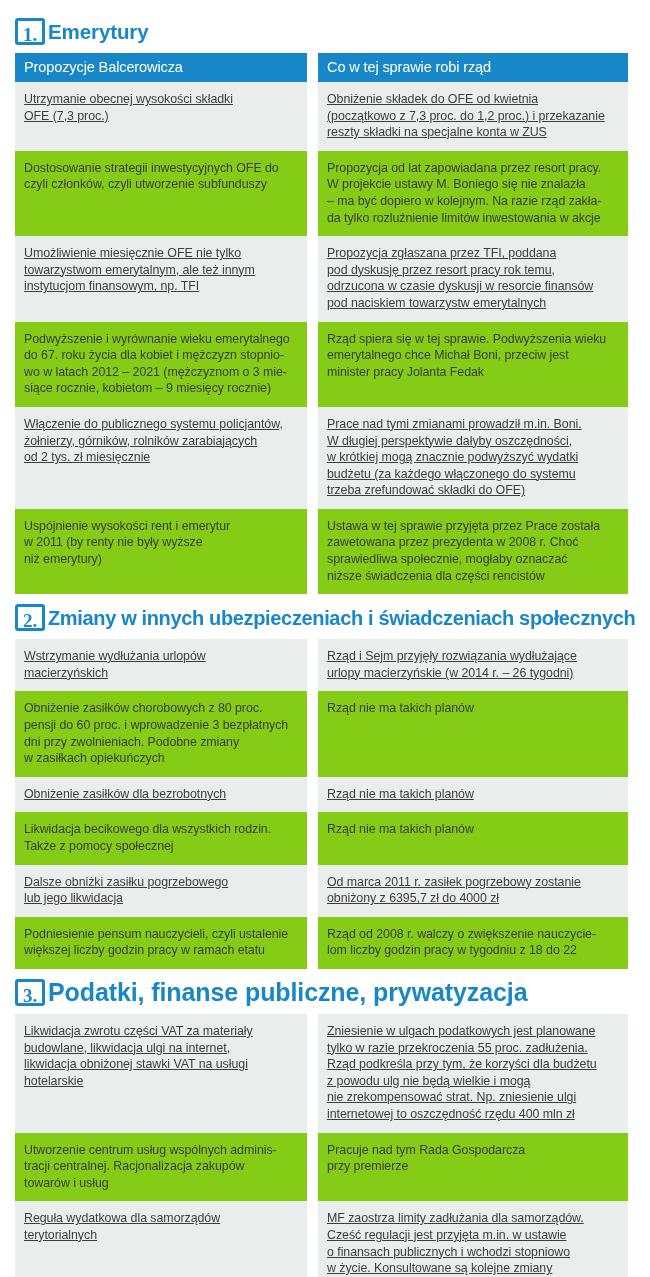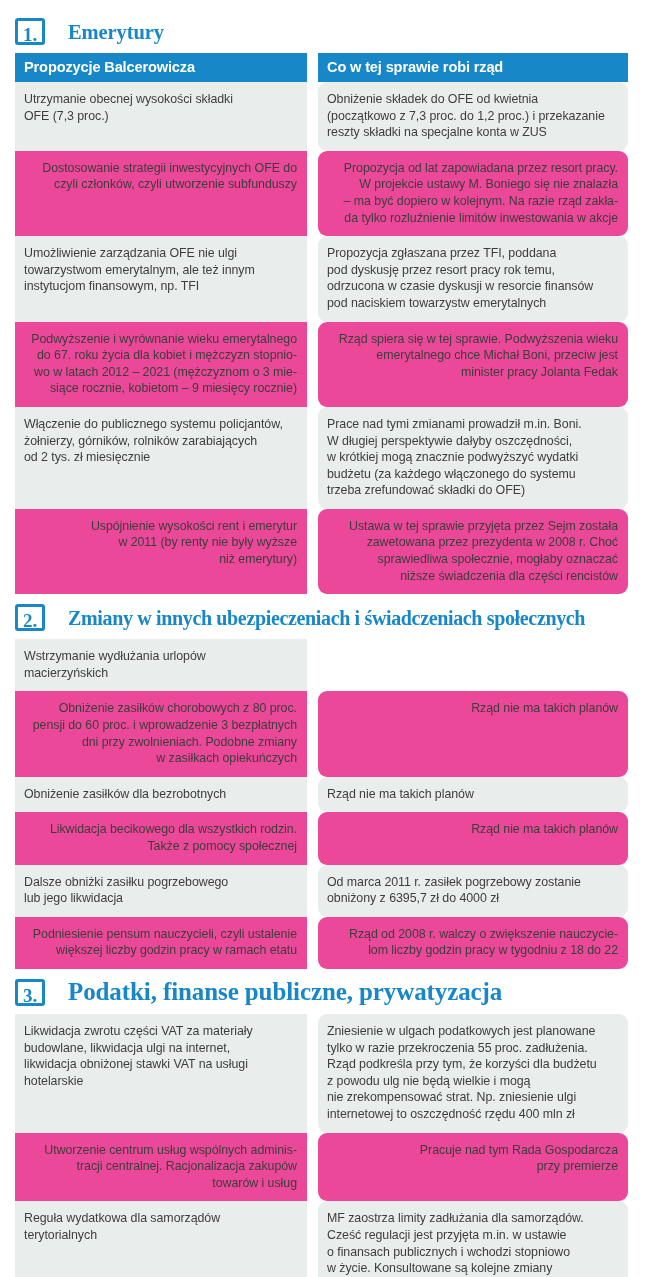--- a/index.html
+++ b/index.html
@@ -43,26 +43,26 @@
     font-family: "Liberation Serif", serif;
     font-weight: bold;
     font-size: 19px;
     line-height: 27px;
     text-align: center;
     box-sizing: border-box;
     flex: 0 0 auto;
   }
   .sec-title {
     color: #1787c8;
-    font-family: Liberation Serif, serif;
+    font-family: Liberation Sans, sans-serif;
     font-weight: bold;
     font-size: 20.5px;
     line-height: 24px;
     letter-spacing: -0.1px;
-    margin-left: 23px;
+    margin-left: 3px;
     white-space: nowrap;
   }
   .sec-2 .sec-title { font-size: 20px; letter-spacing: -0.35px; }
   .sec-3 .sec-title { font-size: 25px; }
 
   
   .tbl {
     display: block;
     padding: 0 22px 0 15px;
     box-sizing: border-box;
@@ -74,32 +74,32 @@
   }
   .cell {
     box-sizing: border-box;
     padding: 9px 10px 10px 9px;
     font-size: 12.4px;
     line-height: 16.6px;
     color: #3d3d3d;
     letter-spacing: -0.05px;
   }
   .cell.left  { flex: 0 0 292px; width: 292px; }
-  .cell.right { flex: 1 1 auto; border-radius: 9px; }
-
-  .row.shade .cell { background: #e9eeec; }
-  .row.plain .cell { background: #ec4899; text-align: right; }
+  .cell.right { flex: 1 1 auto; }
+
+  .row.shade .cell { background: #e9eeec; text-decoration: underline; }
+  .row.plain .cell { background: #84cc16; }
 
   .hdr-row { display: flex; column-gap: 11px; }
   .hdr {
     box-sizing: border-box;
     background: #1787c8;
     color: #ffffff;
     font-size: 14.6px;
-    font-weight: bold;
+    font-weight: normal;
     line-height: 18px;
     padding: 5px 10px 6px 9px;
     letter-spacing: -0.15px;
   }
   .hdr.left  { flex: 0 0 292px; width: 292px; }
   .hdr.right { flex: 1 1 auto; }
 
   .cell p { margin: 0; }
 </style>
 </head>
@@ -135,21 +135,21 @@
             </div>
             <div class="cell right">
               <p>Propozycja od lat zapowiadana przez resort pracy.</p>
               <p>W projekcie ustawy M. Boniego się nie znalazła</p>
               <p>– ma być dopiero w kolejnym. Na razie rząd zakła-</p>
               <p>da tylko rozluźnienie limitów inwestowania w akcje</p>
             </div>
           </div>
           <div class="row shade">
             <div class="cell left">
-              <p>Umożliwienie zarządzania OFE nie ulgi</p>
+              <p>Umożliwienie miesięcznie OFE nie tylko</p>
               <p>towarzystwom emerytalnym, ale też innym</p>
               <p>instytucjom finansowym, np. TFI</p>
             </div>
             <div class="cell right">
               <p>Propozycja zgłaszana przez TFI, poddana</p>
               <p>pod dyskusję przez resort pracy rok temu,</p>
               <p>odrzucona w czasie dyskusji w resorcie finansów</p>
               <p>pod naciskiem towarzystw emerytalnych</p>
             </div>
           </div>
@@ -180,38 +180,42 @@
               <p>trzeba zrefundować składki do OFE)</p>
             </div>
           </div>
           <div class="row plain">
             <div class="cell left">
               <p>Uspójnienie  wysokości rent i emerytur</p>
               <p>w 2011 (by renty nie były wyższe</p>
               <p>niż emerytury)</p>
             </div>
             <div class="cell right">
-              <p>Ustawa w tej sprawie przyjęta przez Sejm została</p>
+              <p>Ustawa w tej sprawie przyjęta przez Prace została</p>
               <p>zawetowana przez prezydenta w 2008 r. Choć</p>
               <p>sprawiedliwa społecznie, mogłaby oznaczać</p>
               <p>niższe świadczenia dla części rencistów</p>
             </div>
           </div>
         </div>
       </div>
       <div class="section">
         <div class="section-head sec-2">
           <div class="sec-num">2.</div>
           <div class="sec-title">Zmiany w innych ubezpieczeniach i świadczeniach społecznych</div>
         </div>
         <div class="tbl">
           <div class="row shade">
             <div class="cell left">
               <p>Wstrzymanie wydłużania urlopów</p>
               <p>macierzyńskich</p>
+            </div>
+            <div class="cell right">
+              <p>Rząd i Sejm przyjęły rozwiązania wydłużające</p>
+              <p>urlopy macierzyńskie (w 2014 r. – 26 tygodni)</p>
             </div>
           </div>
           <div class="row plain">
             <div class="cell left">
               <p>Obniżenie zasiłków chorobowych z 80 proc.</p>
               <p>pensji do 60 proc. i wprowadzenie 3 bezpłatnych</p>
               <p>dni przy zwolnieniach. Podobne zmiany</p>
               <p>w zasiłkach opiekuńczych</p>
             </div>
             <div class="cell right">Rząd nie ma takich planów</div>

